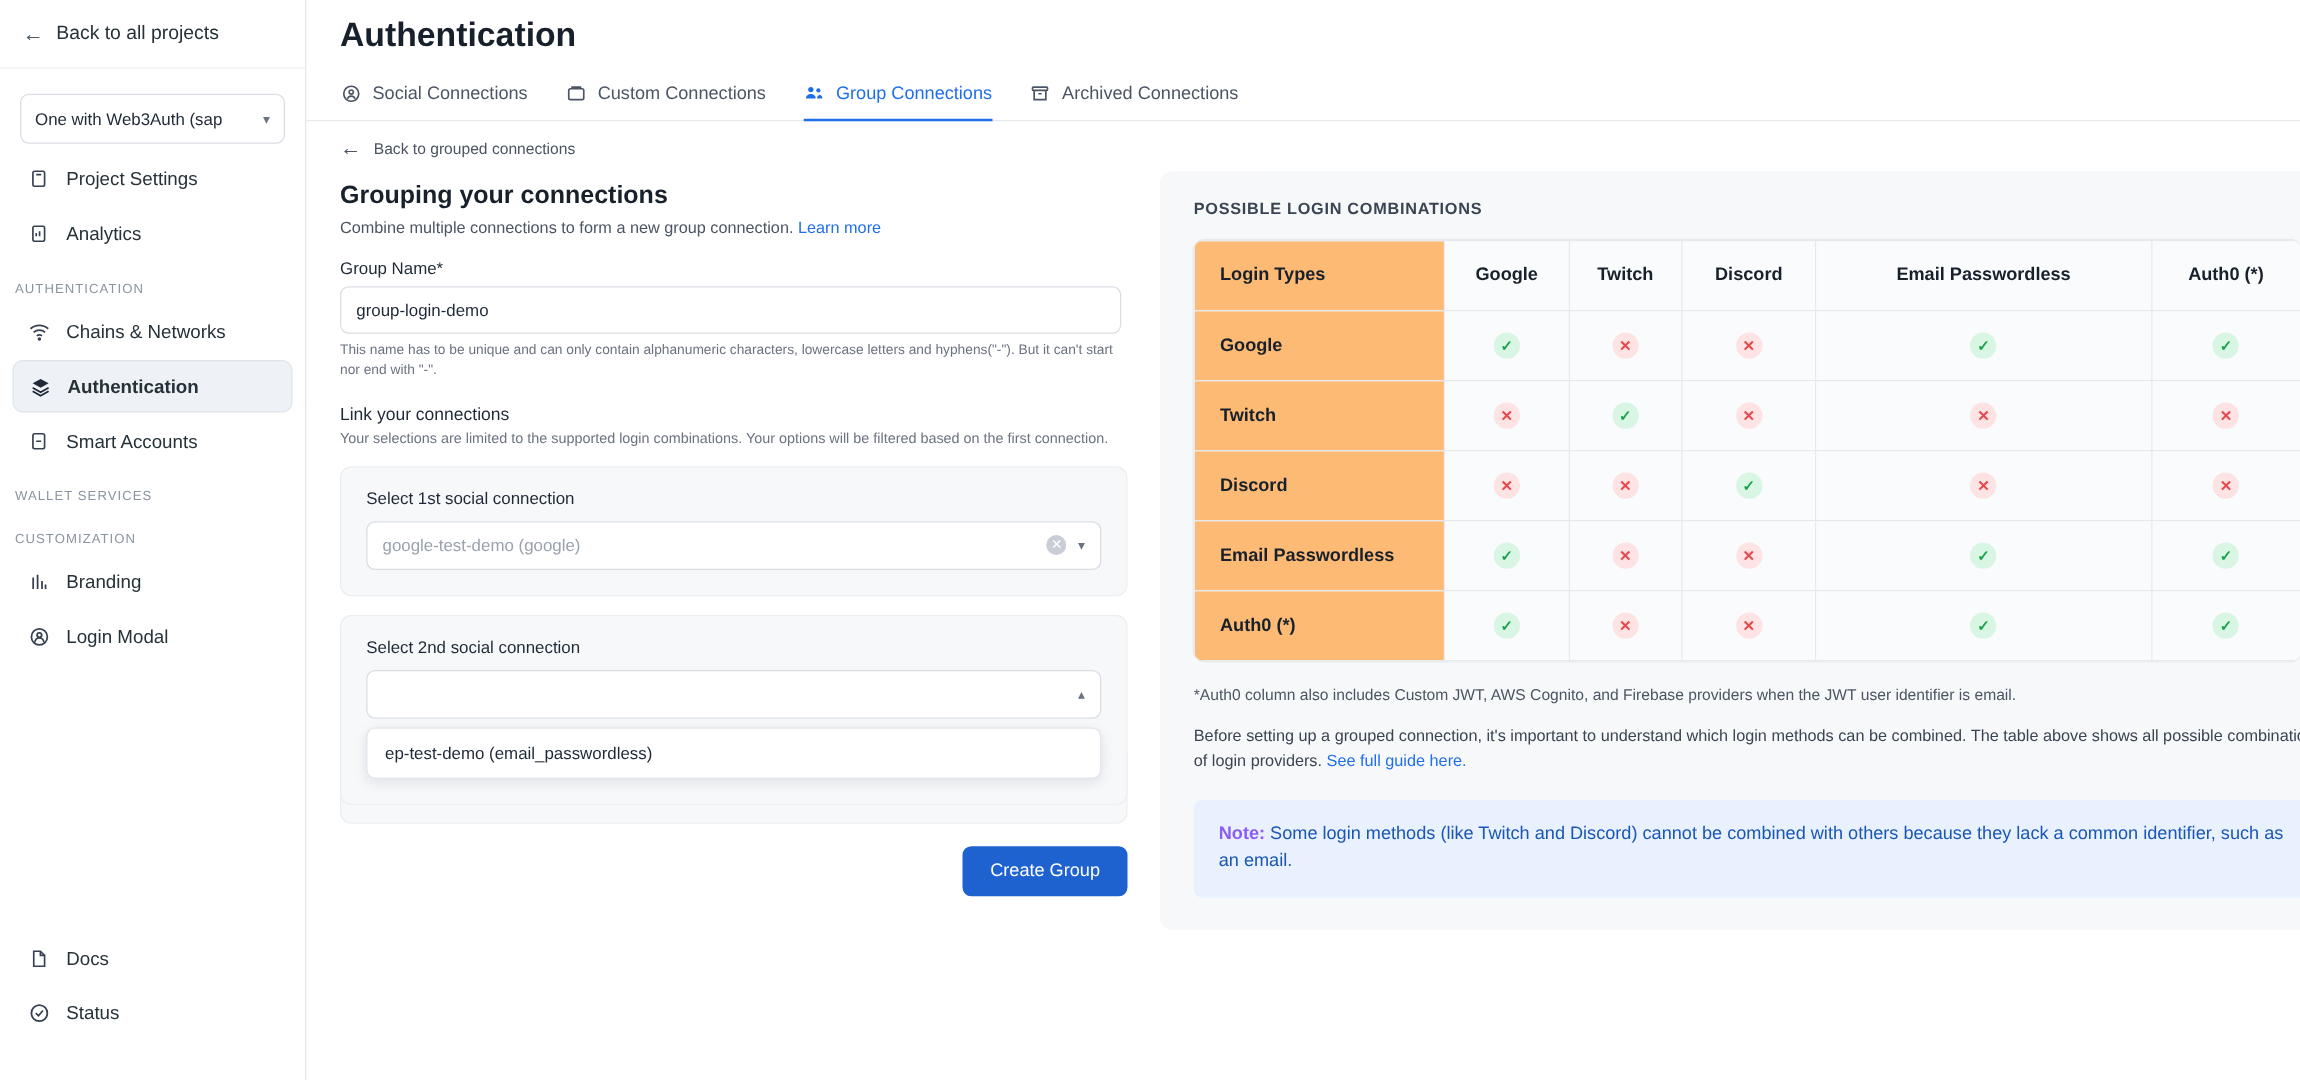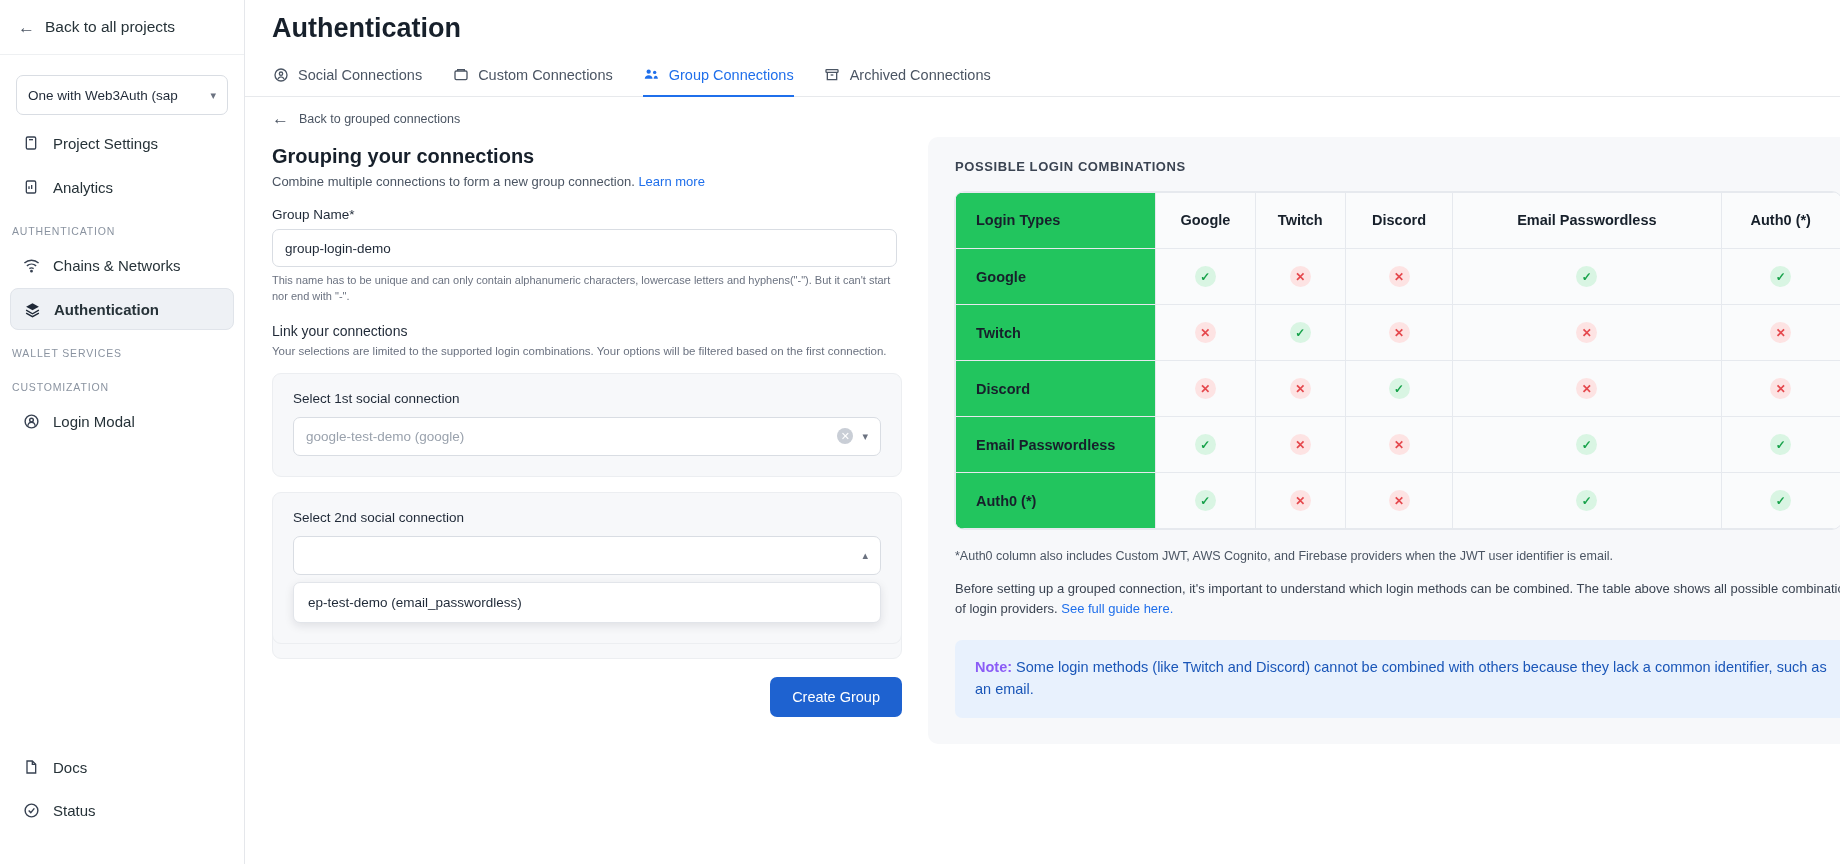--- a/index.html
+++ b/index.html
@@ -266,21 +266,21 @@
     text-align: center;
     height: 56px;
     font-size: 14.5px;
   }
   table.combos th.corner, table.combos td.rowhead {
     text-align: left;
     padding-left: 20px;
     font-weight: bold;
     color: #17202b;
     width: 200px;
-    background: #22c55e;
+    background: #fdba74;
   }
   table.combos th {
     font-weight: bold;
     color: #17202b;
     background: #fafbfc;
     line-height: 1.25;
   }
   table.combos td.cell { background: #fafbfc; }
   .mark {
     display: inline-flex;
@@ -357,24 +357,44 @@
     <div class="nav-item active">
       <span class="ic">
         <svg width="17" height="17" viewBox="0 0 24 24" fill="none" stroke="#1f2937" stroke-width="2">
             <path d="M12 3 3 8l9 5 9-5-9-5z" fill="#1f2937" stroke="none"></path>
             <path d="M3 13l9 5 9-5"></path>
             <path d="M3 17l9 5 9-5"></path>
           </svg>
       </span>
       <span>Authentication</span>
     </div>
+    <div class="nav-item">
+      <span class="ic">
+        <svg width="16" height="16" viewBox="0 0 24 24" fill="none" stroke="#374151" stroke-width="2">
+            <rect x="5" y="3" width="14" height="18" rx="2"></rect>
+            <path d="M9 12h6"></path>
+          </svg>
+      </span>
+      <span>Smart Accounts</span>
+    </div>
 
     <div class="nav-section-title">WALLET SERVICES</div>
 
     <div class="nav-section-title">CUSTOMIZATION</div>
+    <div class="nav-item">
+      <span class="ic">
+        <svg width="17" height="17" viewBox="0 0 24 24" fill="none" stroke="#374151" stroke-width="2">
+            <path d="M5 20V7"></path>
+            <path d="M10 20V4"></path>
+            <path d="M15 20v-9"></path>
+            <path d="M19 20v-5"></path>
+          </svg>
+      </span>
+      <span>Branding</span>
+    </div>
     <div class="nav-item">
       <span class="ic">
         <svg width="17" height="17" viewBox="0 0 24 24" fill="none" stroke="#374151" stroke-width="2">
             <circle cx="12" cy="12" r="9"></circle>
             <circle cx="12" cy="10" r="2.6"></circle>
             <path d="M7 18a5 5 0 0 1 10 0"></path>
           </svg>
       </span>
       <span>Login Modal</span>
     </div>

